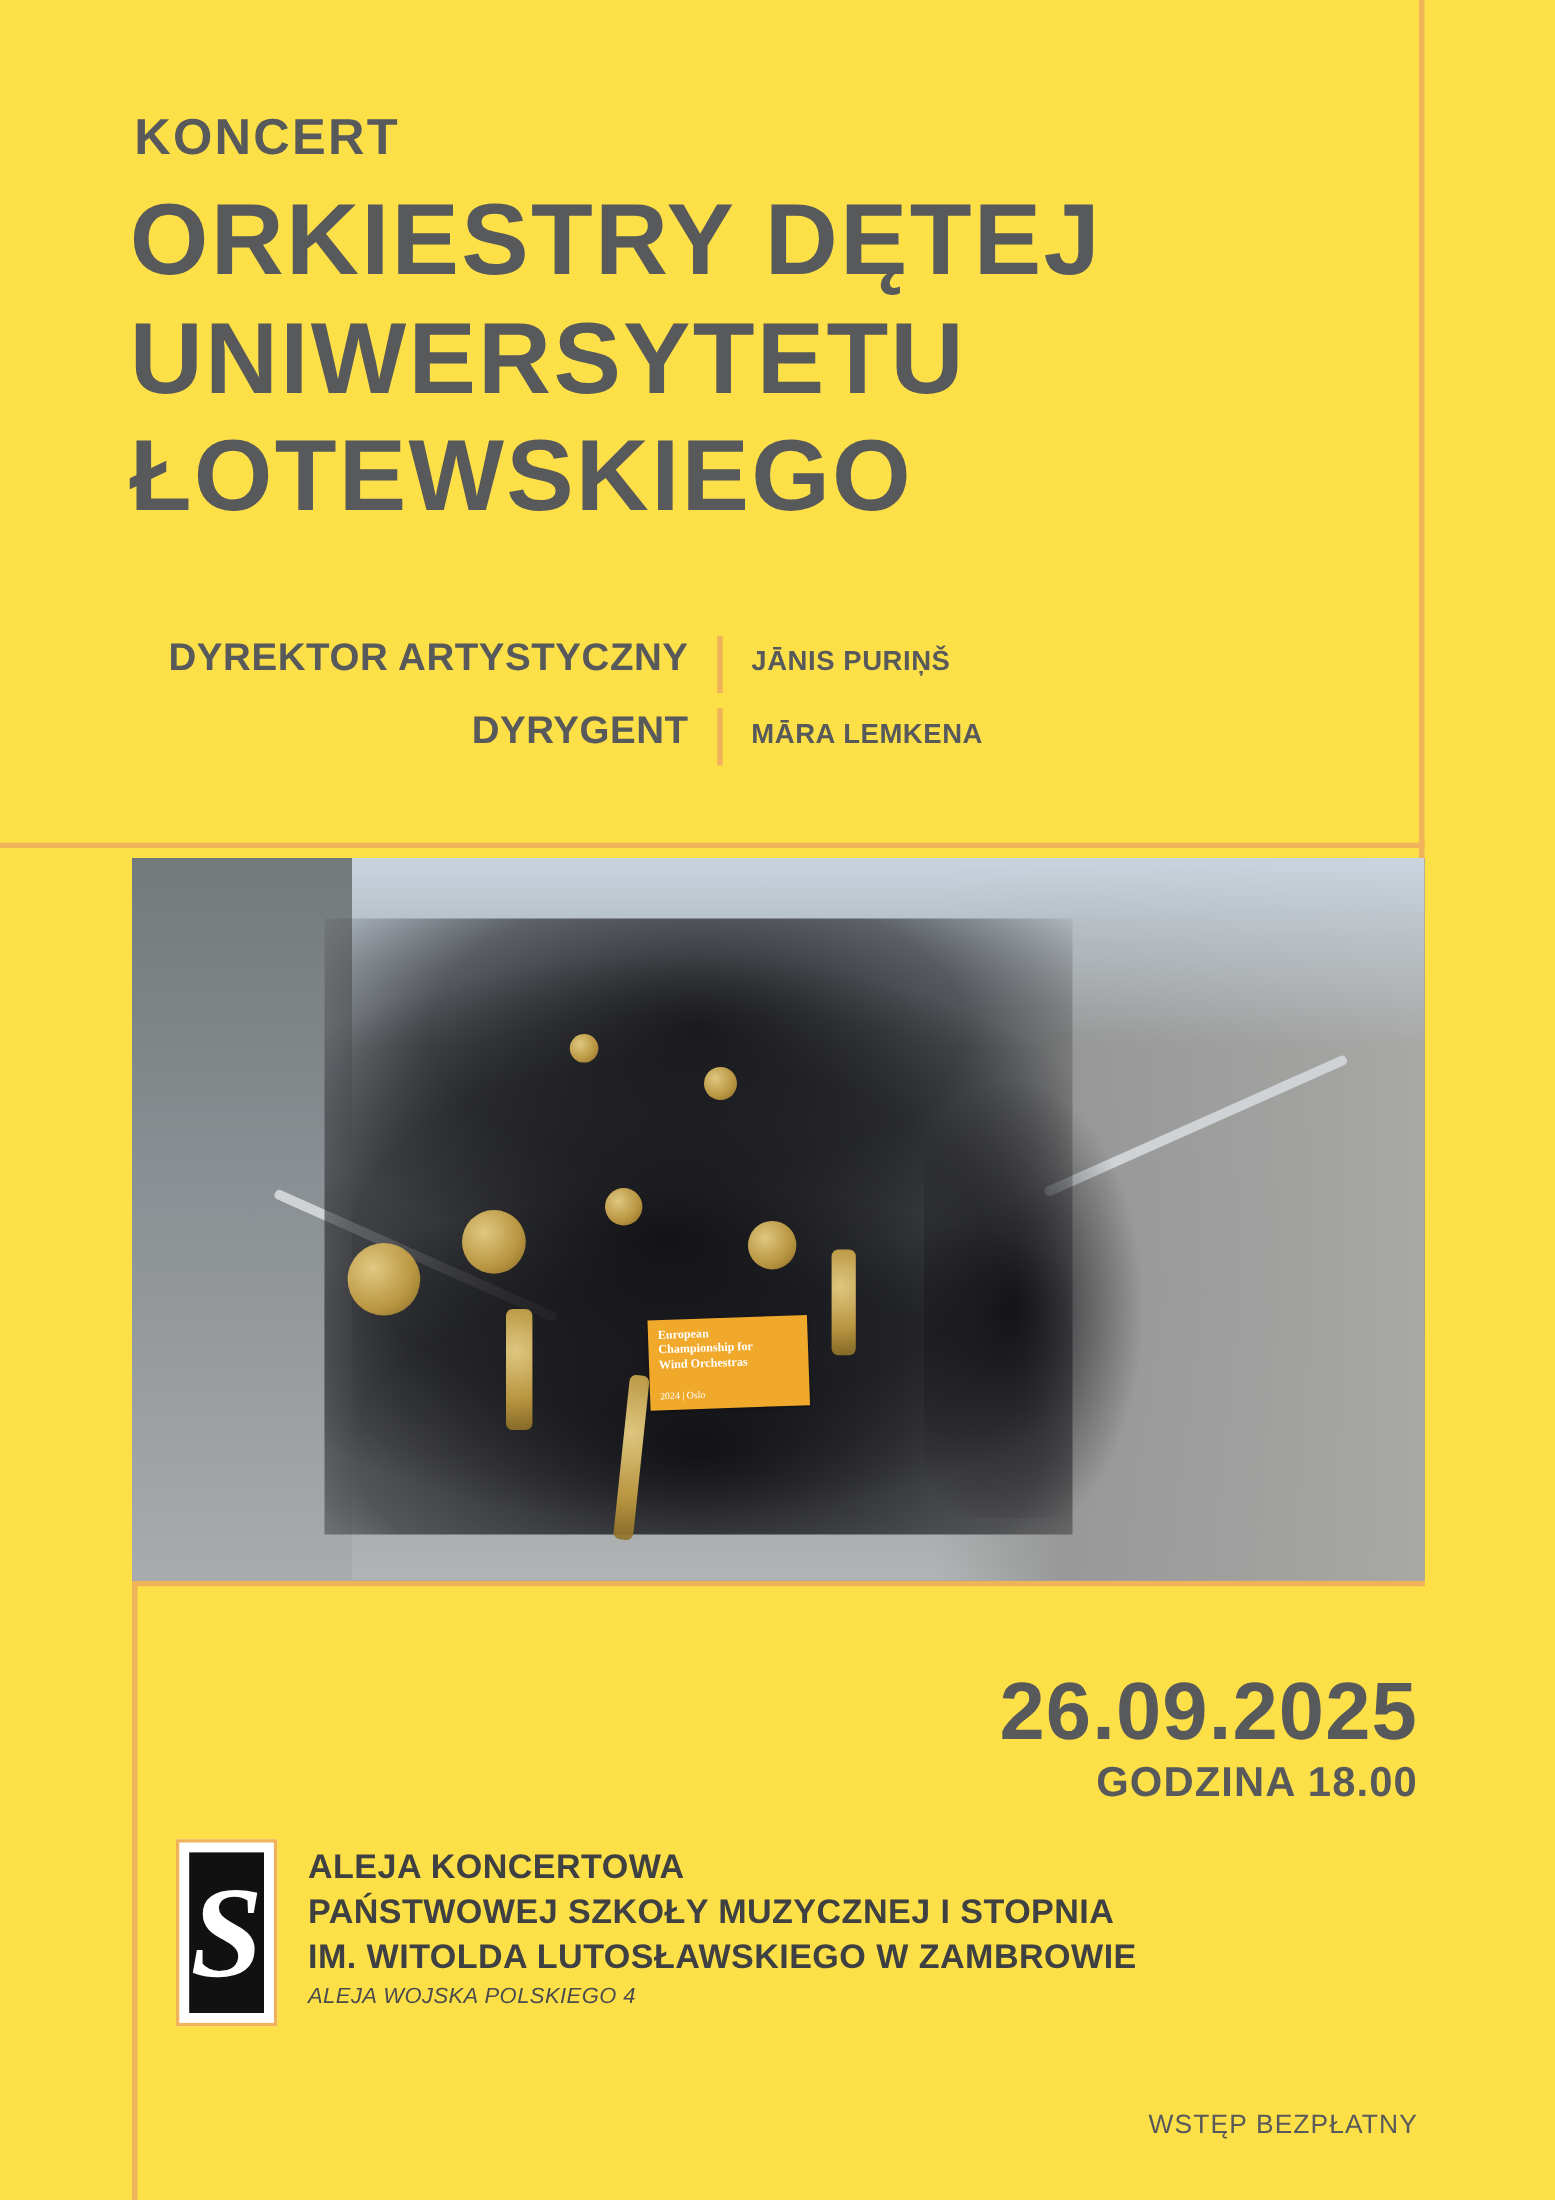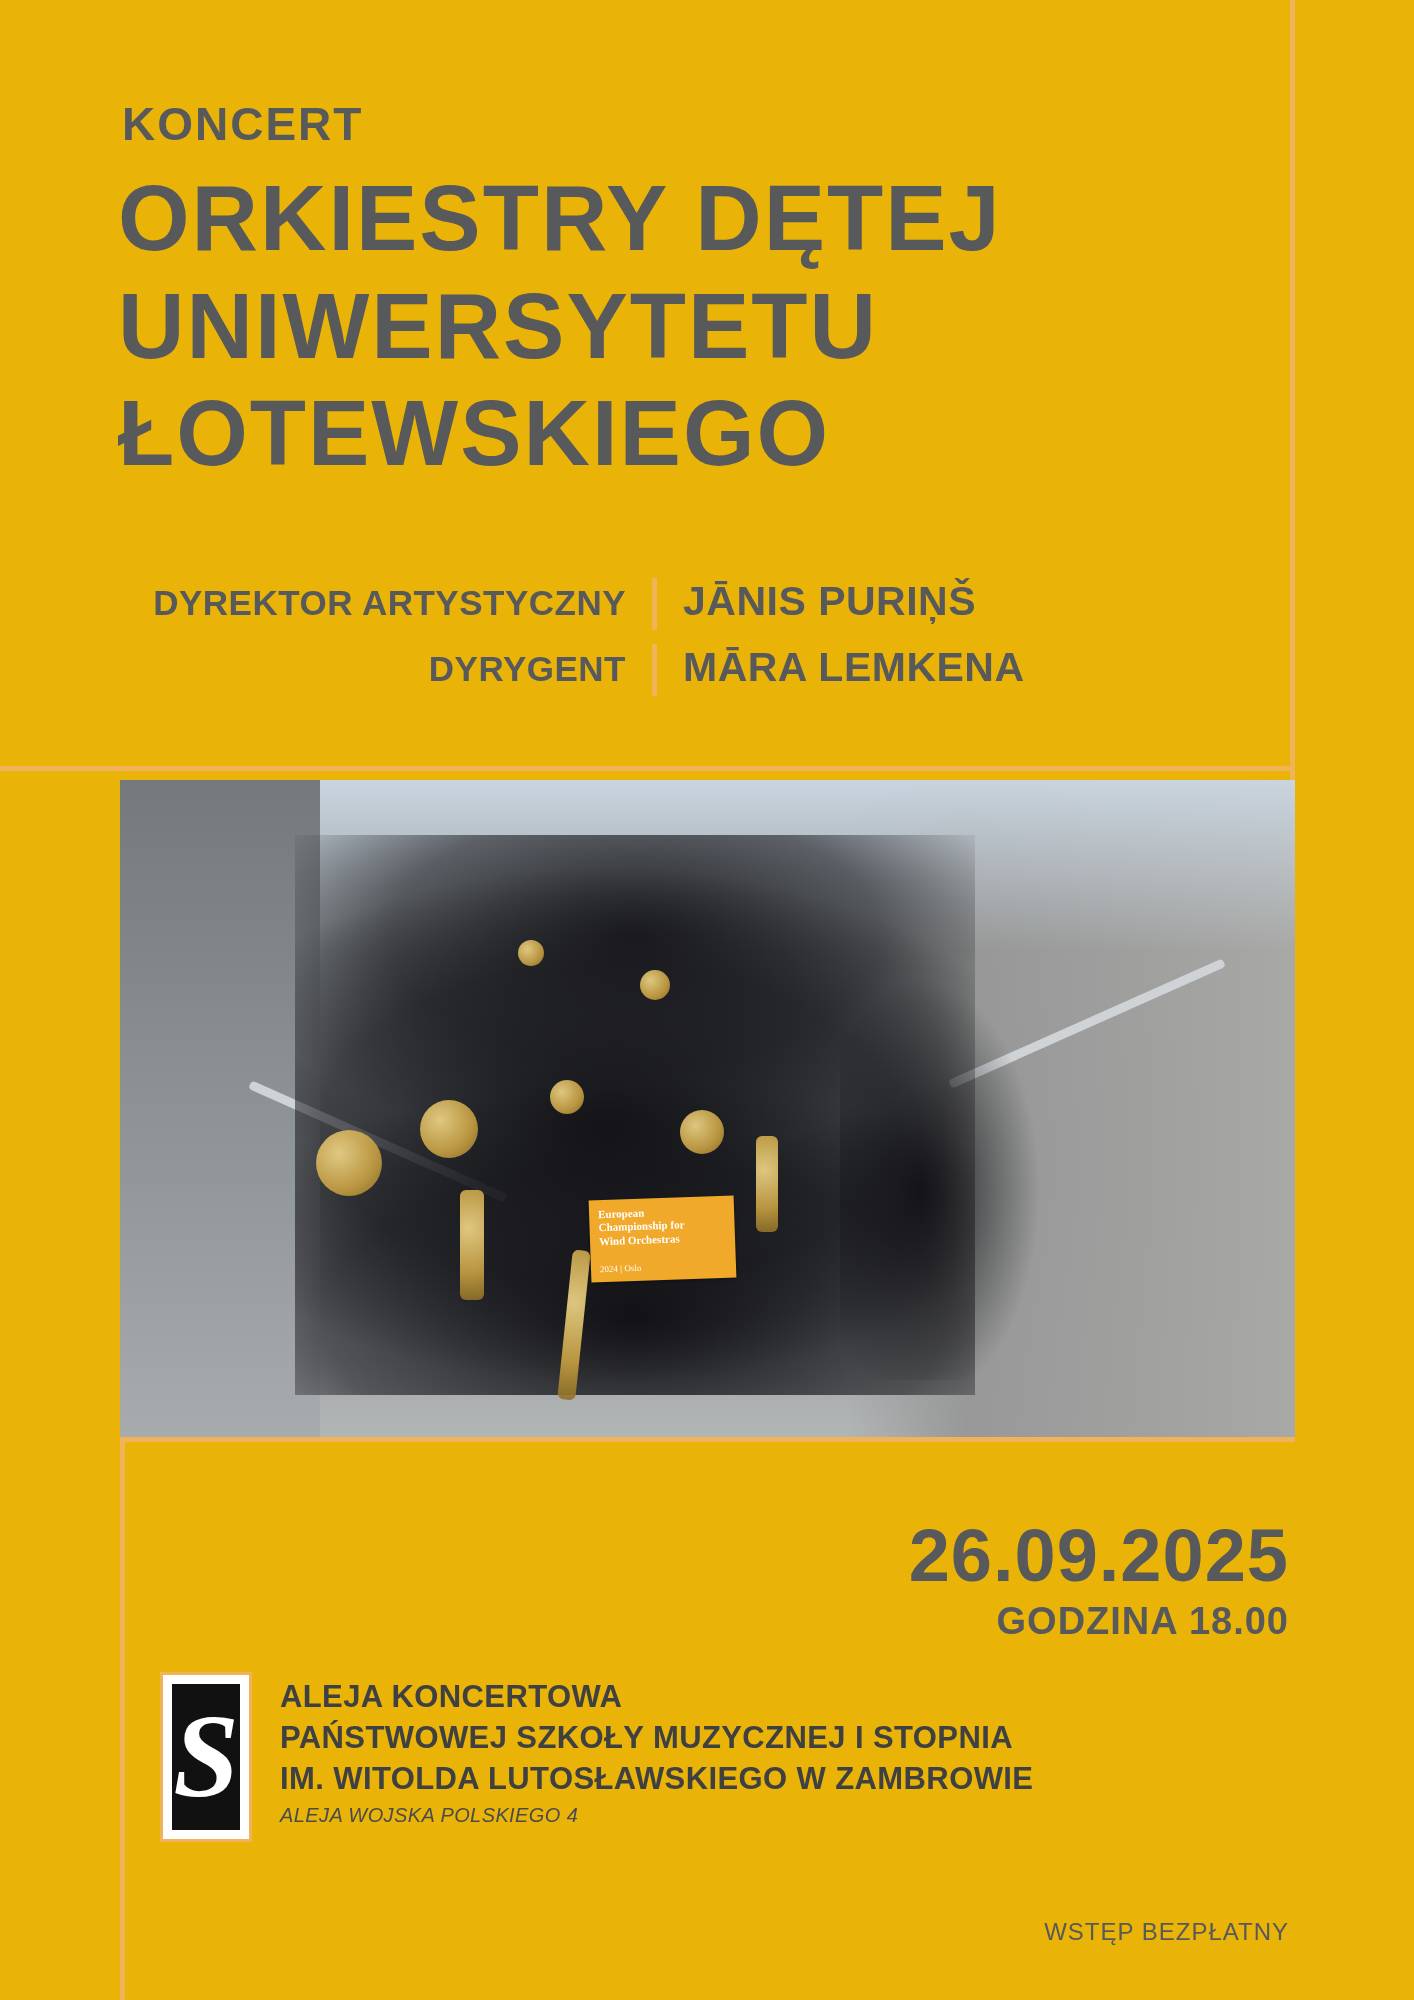--- a/index.html
+++ b/index.html
@@ -8,21 +8,21 @@
     background: #ffffff;
   }
   body {
     font-family: "Liberation Sans", sans-serif;
     -webkit-font-smoothing: antialiased;
   }
   #poster {
     position: relative;
     width: 1414px;
     height: 2000px;
-    background: #eab308;
+    background: #fde047;
     overflow: hidden;
   }
 
   
   .rule {
     position: absolute;
     background: #f0b35a;
   }
   .rule-v-right {   
     left: 1290px;
@@ -102,21 +102,21 @@
     box-sizing: border-box;
   }
   .credit-sep {
     width: 5px;
     align-self: stretch;
     background: #f0b35a;
     margin-right: 26px;
     min-height: 52px;
   }
   .credit-value {
-    font-size: 41px;
+    font-size: 25px;
     font-weight: bold;
     letter-spacing: 0.5px;
     color: #58595b;
   }
 
   
   .photo-wrap {
     position: absolute;
     left: 120px;
     top: 780px;

